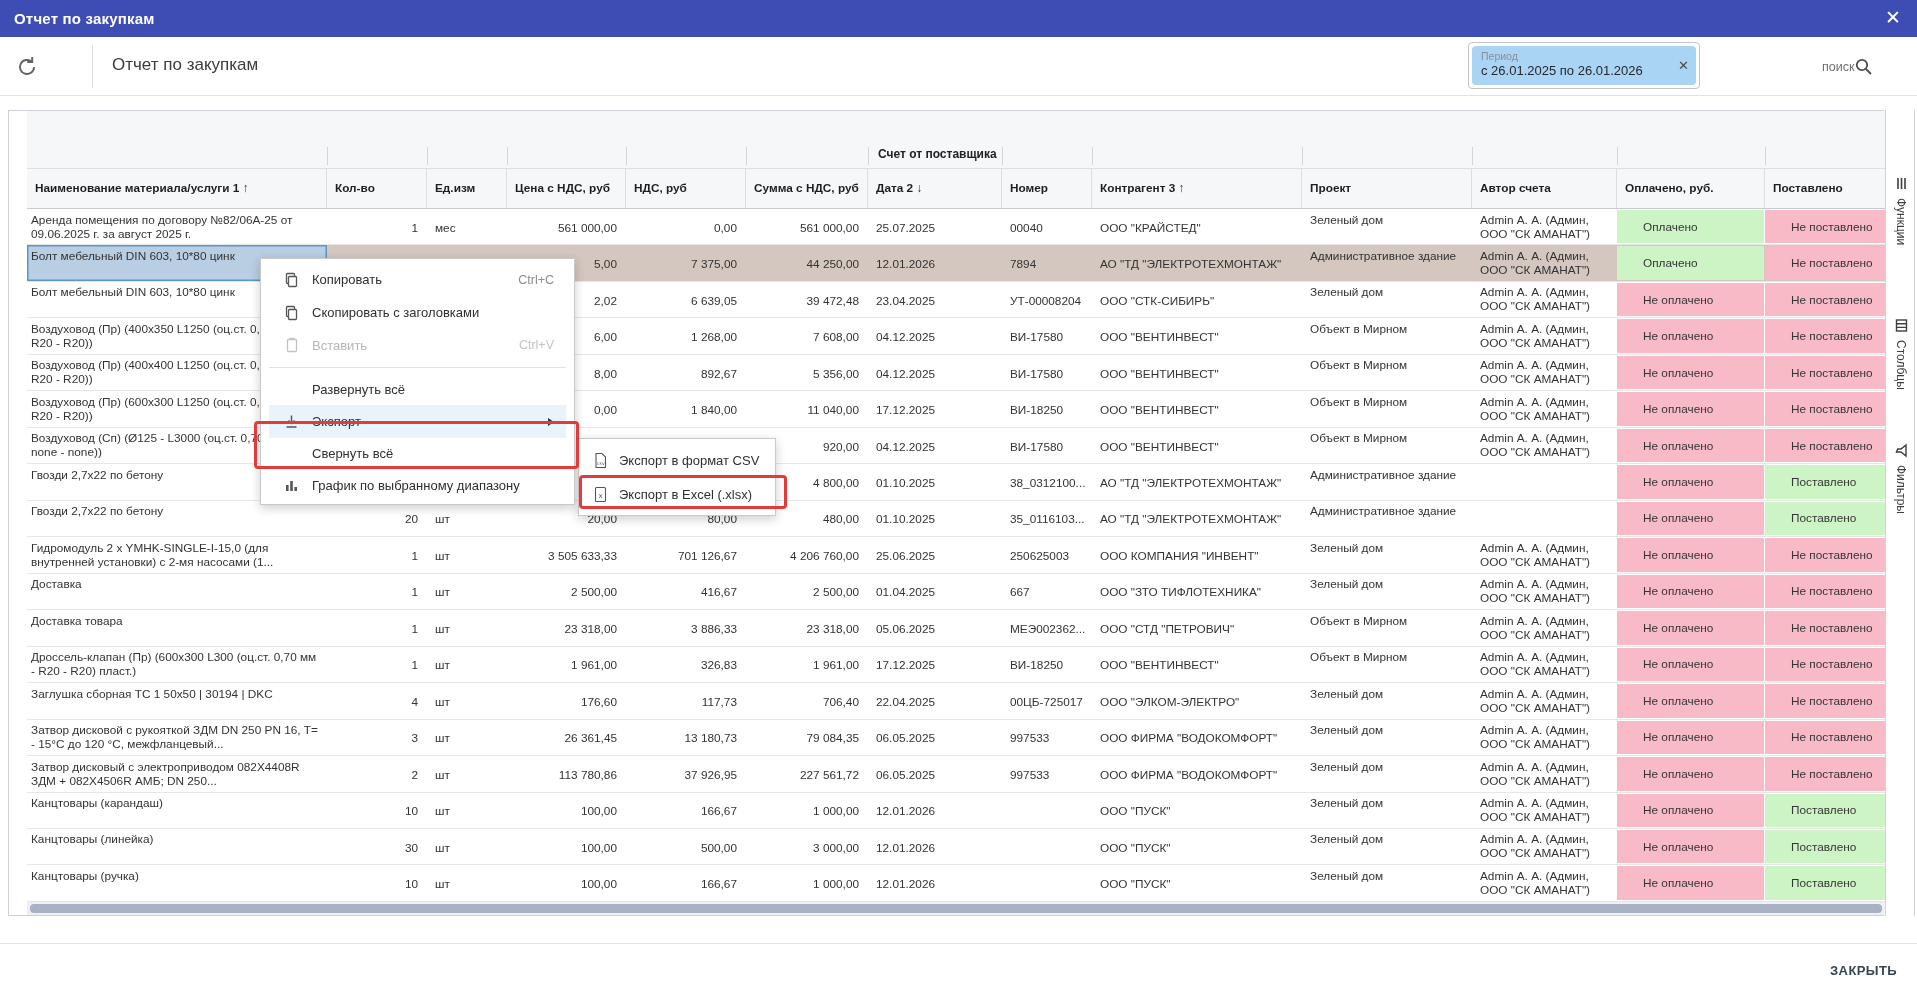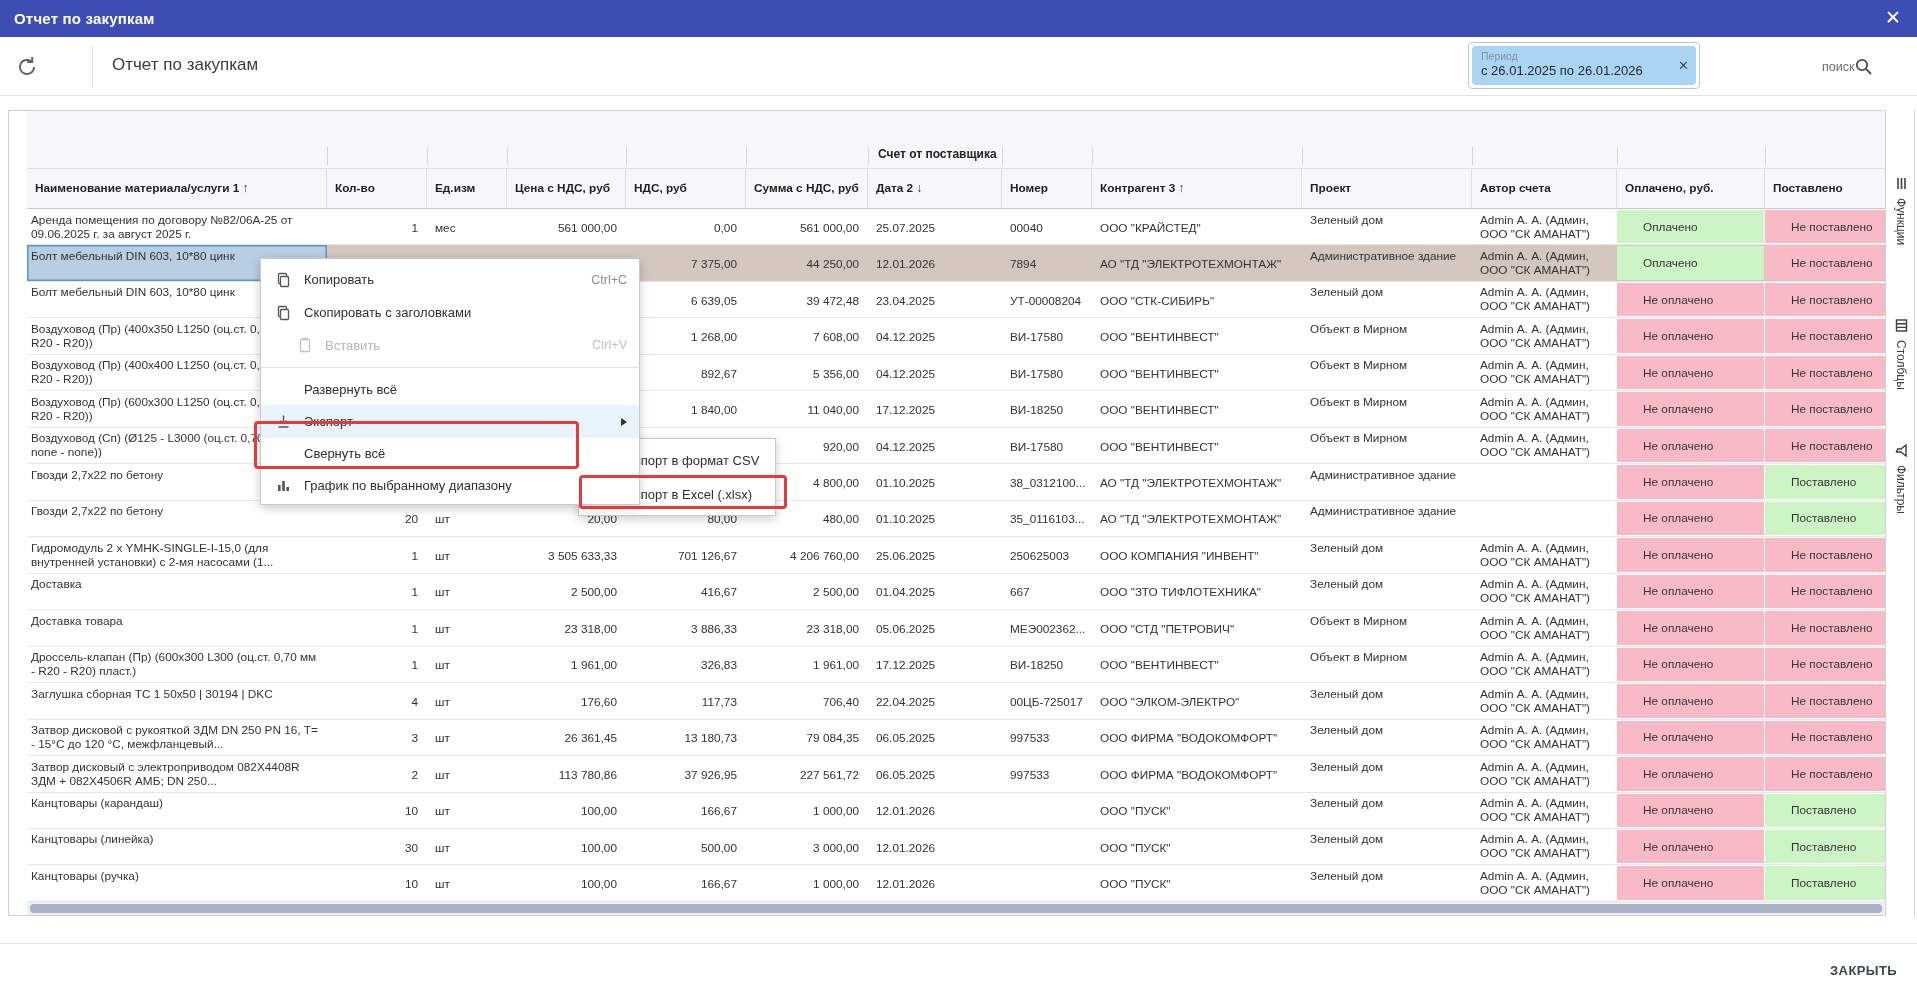--- a/index.html
+++ b/index.html
@@ -64,27 +64,27 @@
   .hscroll { position:absolute; left:1px; top:791px; width:1873px; height:13px; background:#eef0f3; }
   .hthumb { position:absolute; left:3px; top:2px; width:1852px; height:9px; background:#a8b2c4; border-radius:4px; cursor:pointer; }
 
   
   .side-rail { position:absolute; left:1885px; top:110px; width:30px; height:806px; background:#fff; border-left:1px solid #d2d2d2; border-right:1px solid #d2d2d2; }
   .rail-tab { position:absolute; left:0; width:30px; display:flex; flex-direction:column; align-items:center; gap:7px; cursor:pointer; color:#3d3f42; }
   .rail-tab svg { transform:rotate(90deg); }
   .rail-tab .v-label { writing-mode:vertical-rl; font-size:12px; color:#3d3f42; }
 
   
-  .menu { position:absolute; left:260px; top:258px; width:380px; height:247px; background:#fff; border:1px solid #c9c9c9;
-          box-shadow:0 3px 10px rgba(0,0,0,.2); z-index:20; padding:4px 0; }
+  .menu { position:absolute; left:260px; top:258px; width:315px; height:247px; background:#fff; border:1px solid #c9c9c9;
+          box-shadow:0 3px 10px rgba(0,0,0,.2); z-index:20; padding:4px 8px; }
   .m-item { position:relative; display:flex; align-items:center; padding:0 12px 0 14px; font-size:13px; color:#2f2f2f; cursor:pointer; }
   .m-item .mi-icon { width:17px; display:flex; justify-content:center; color:#555; }
   .m-item .mi-label { margin-left:12px; flex:1; white-space:nowrap; overflow:hidden; }
   .m-item .mi-short { color:#8d8d8d; font-size:12.5px; }
-  .m-item.disabled { color:#b5b5b5; cursor:default;margin-left:21px; }
+  .m-item.disabled { color:#b5b5b5; cursor:default; }
   .m-item.disabled .mi-icon { color:#c3c3c3; }
   .m-item.disabled .mi-short { color:#c3c3c3; }
   .m-sep { height:1px; background:#e2e2e2; margin:6px 0; }
   .m-item.h33 { height:33px; } .m-item.h32 { height:32px; } .m-item.h31 { height:31px; }
   .m-item.hl { background:#e9f3fc; }
   .mi-arrow { width:0; height:0; border-top:4.5px solid transparent; border-bottom:4.5px solid transparent; border-left:6px solid #2f2f2f; margin-left:8px; }
 
   .submenu { position:absolute; left:578px; top:438px; width:198px; height:78px; background:#fff; border:1px solid #c9c9c9;
              box-shadow:0 3px 10px rgba(0,0,0,.2); z-index:19; padding:4px 0; }
   .sm-item { display:flex; align-items:center; height:34px; padding:0 10px 0 12px; font-size:13px; color:#2f2f2f; cursor:pointer; }

